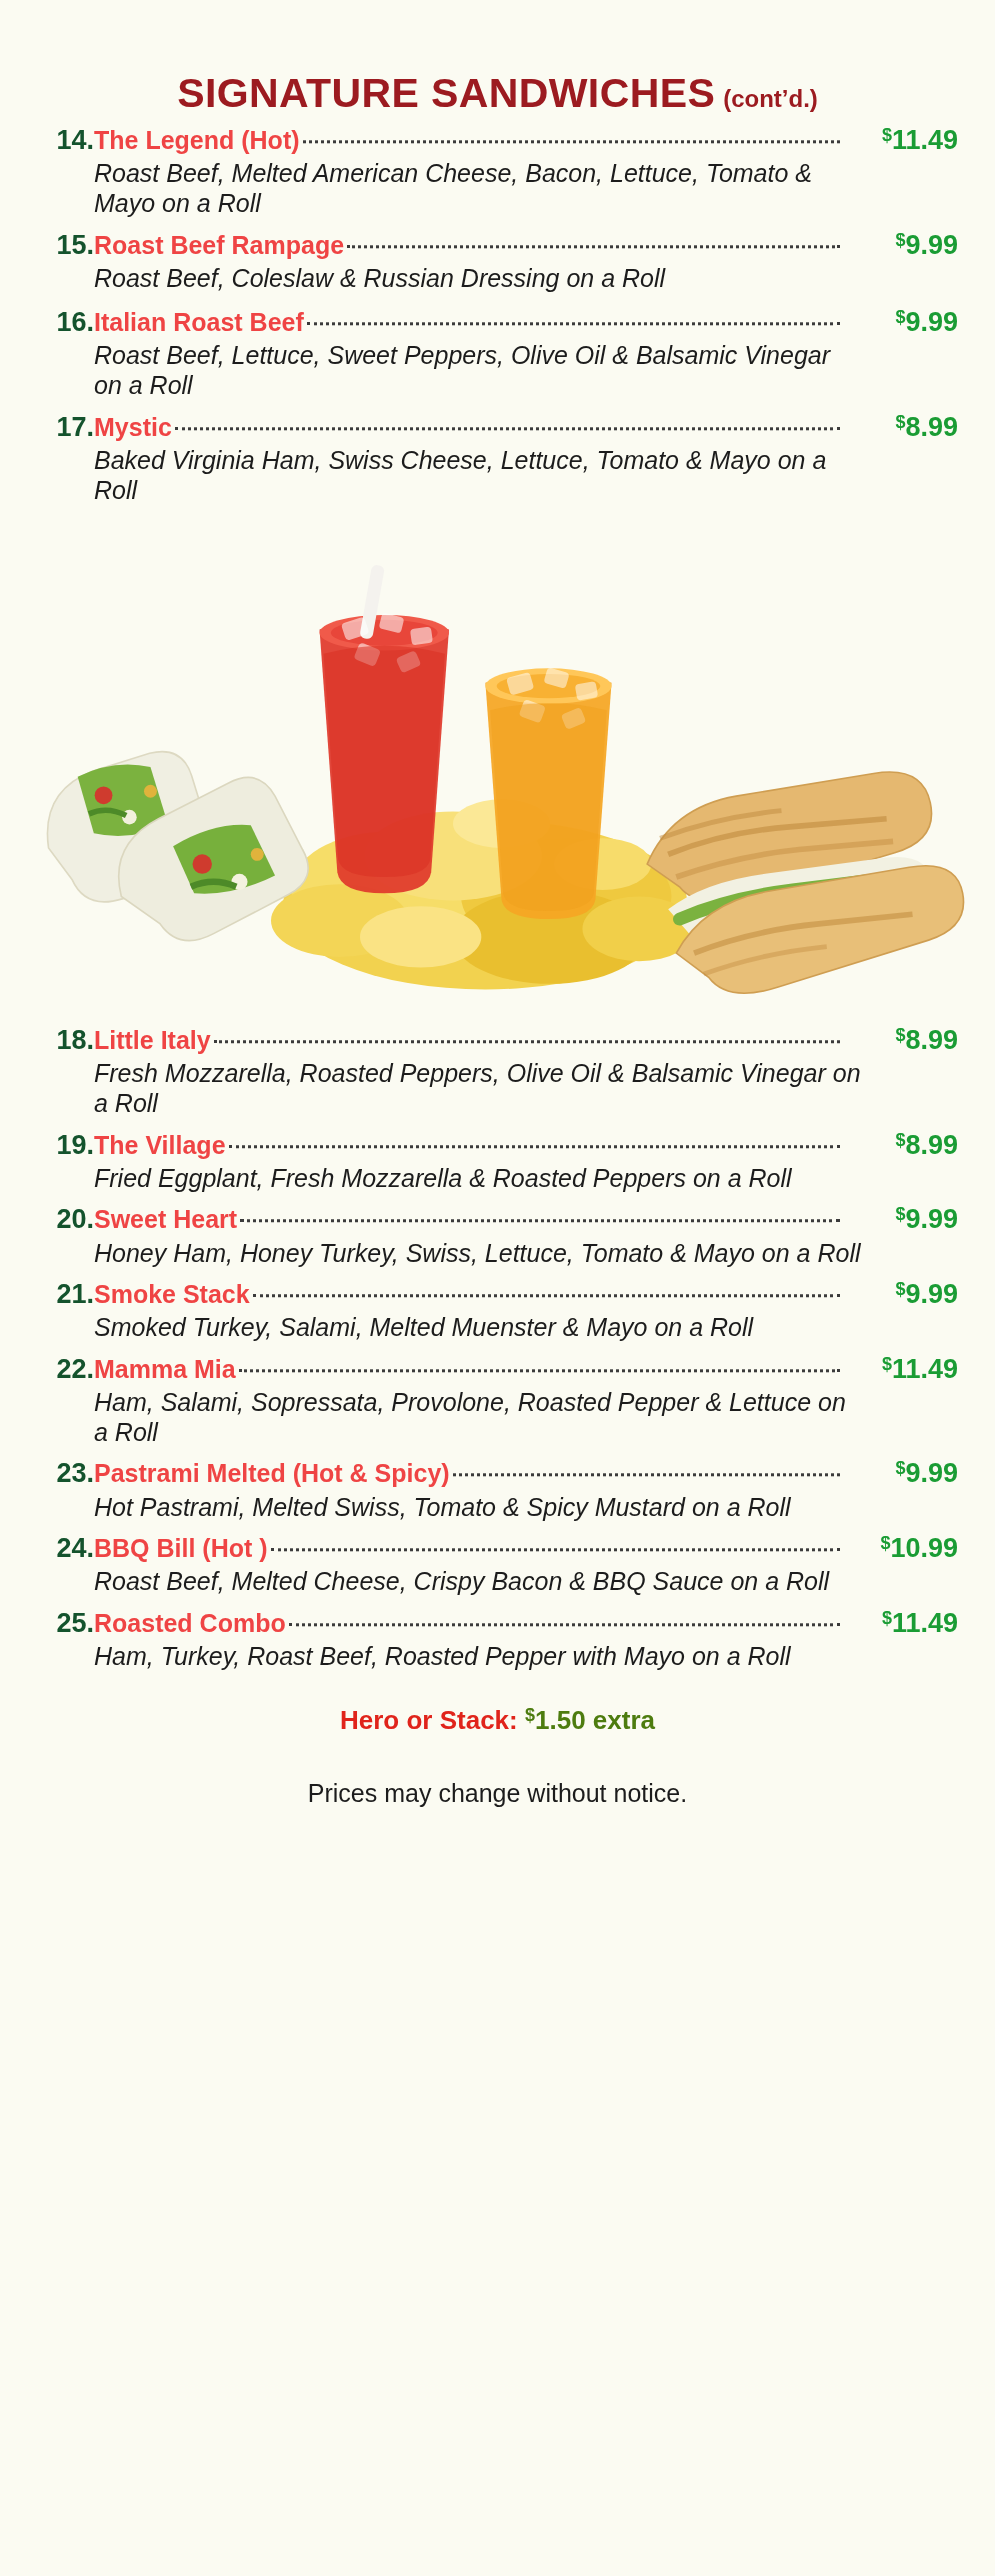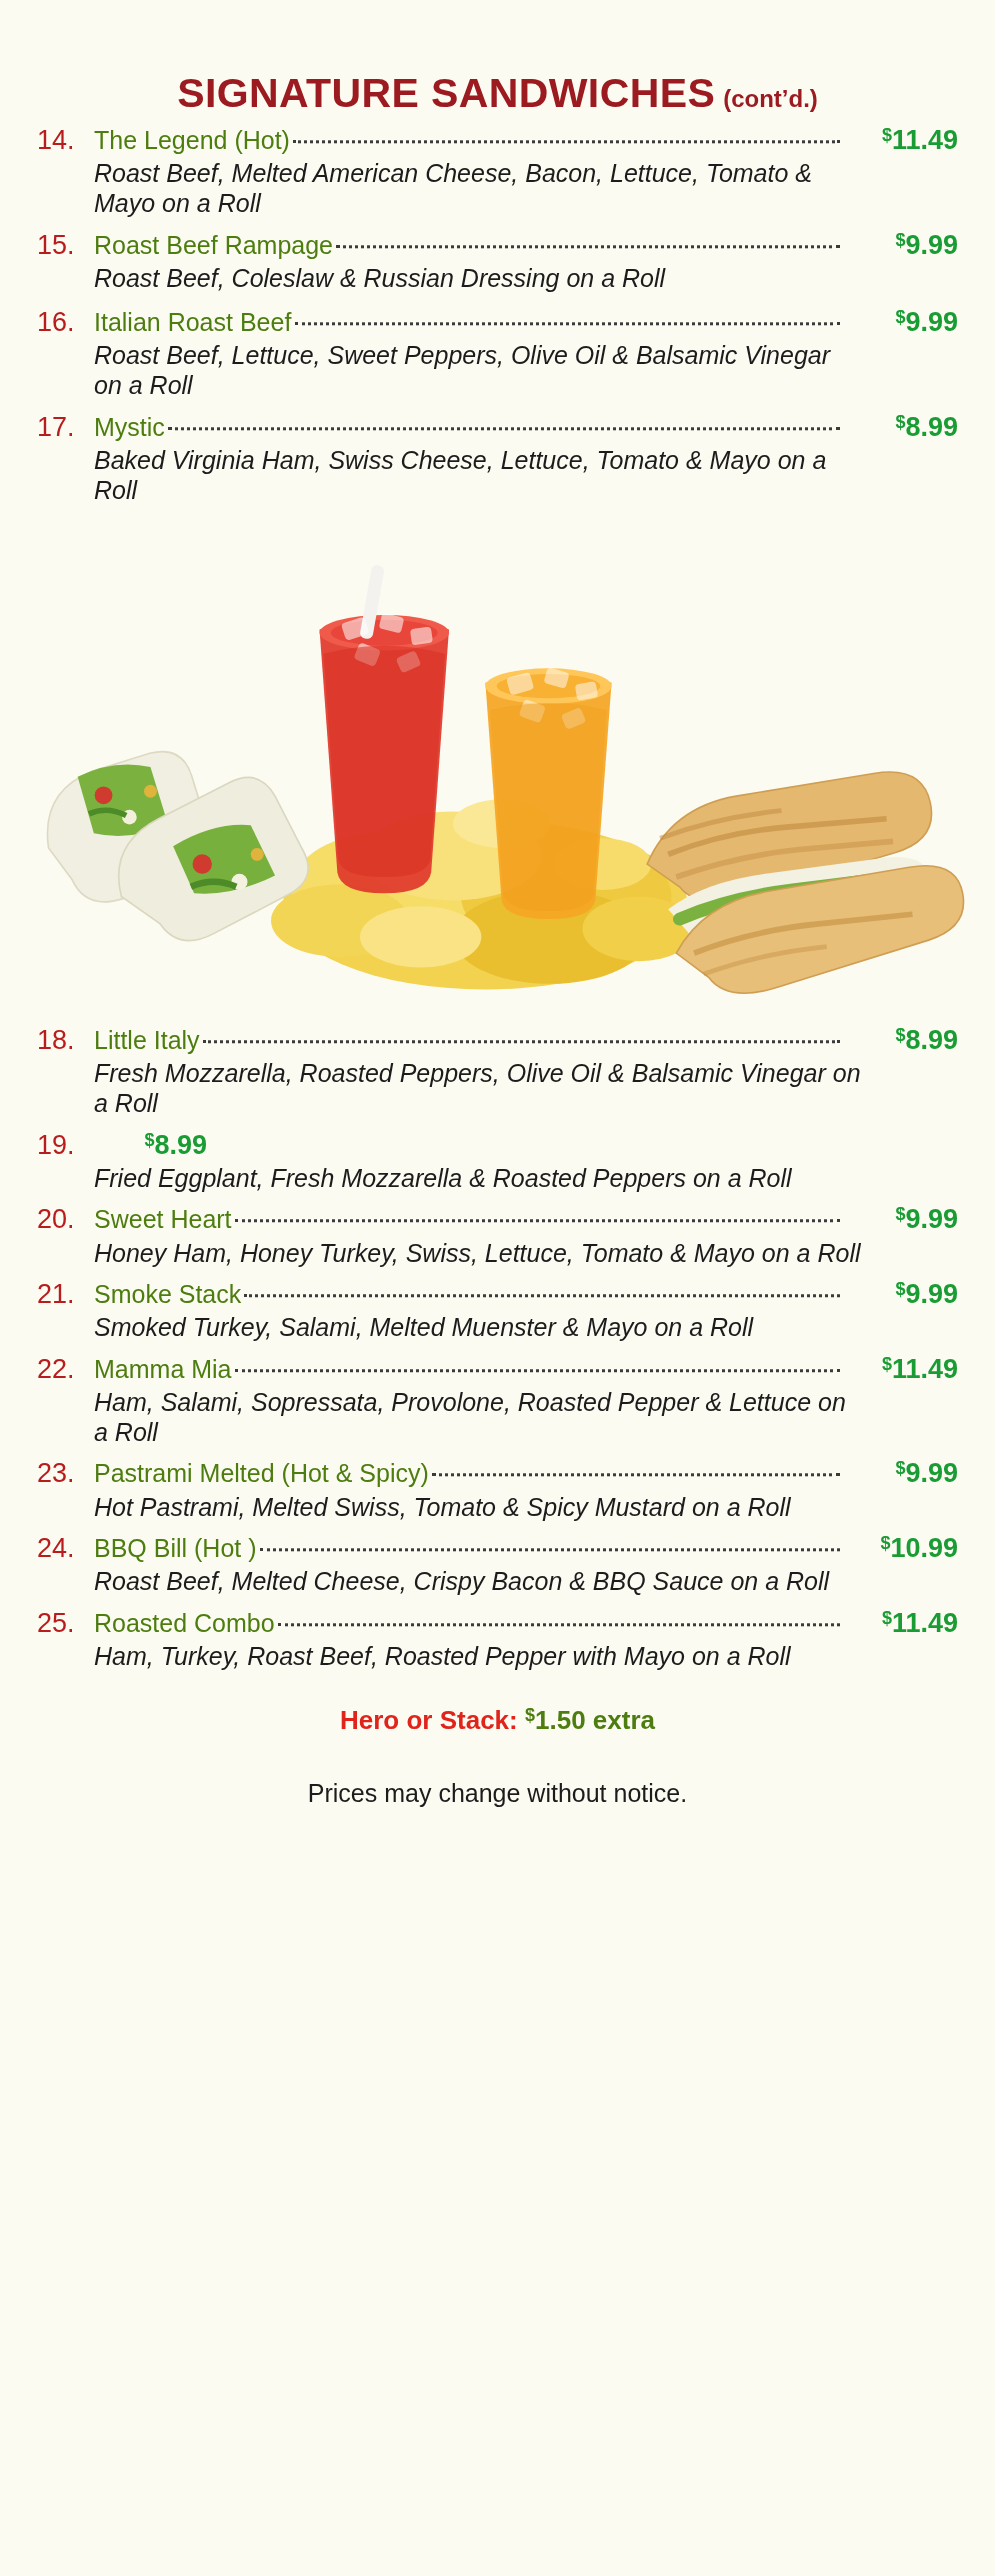--- a/index.html
+++ b/index.html
@@ -48,38 +48,39 @@
   }
   .item {
     position: relative;
     margin-bottom: 11.3px;
   }
   .item-row {
     display: flex;
     align-items: baseline;
   }
   .item-num {
-    color: #b91c1c;
+    color: #14532d;
     font-size: 27px;
-    font-weight: normal;
+    font-weight: bold;
     width: 57px;
     flex: 0 0 57px;
+    text-align: right;
   }
   .item-name-wrap {
     flex: 1 1 auto;
     position: relative;
     display: flex;
     align-items: baseline;
     overflow: hidden;
     min-width: 0;
   }
   .item-name {
-    color: #4d7c0f;
+    color: #ef4444;
     font-size: 25px;
-    font-weight: normal;
+    font-weight: bold;
     white-space: nowrap;
   }
   .dots {
     flex: 1 1 auto;
     margin: 0 4.9px 0 3.2px;
     border-bottom: 3.2px dotted #3b3b3b;
     transform: translateY(-5.7px);
     min-width: 16px;
     height: 0.8px;
   }
@@ -288,20 +289,24 @@
           <span class="dots"></span>
         </span>
         <span class="item-price"><span class="cur">$</span><span>8.99</span></span>
       </div>
       <div class="item-desc">Fresh Mozzarella, Roasted Peppers, Olive Oil &amp; Balsamic Vinegar on a Roll</div>
     </div>
 
     <div class="item">
       <div class="item-row">
         <span class="item-num">19.</span>
+        <span class="item-name-wrap">
+          <span class="item-name">The Village</span>
+          <span class="dots"></span>
+        </span>
         <span class="item-price"><span class="cur">$</span><span>8.99</span></span>
       </div>
       <div class="item-desc">Fried Eggplant, Fresh Mozzarella &amp; Roasted Peppers on a Roll</div>
     </div>
 
     <div class="item">
       <div class="item-row">
         <span class="item-num">20.</span>
         <span class="item-name-wrap">
           <span class="item-name">Sweet Heart</span>

